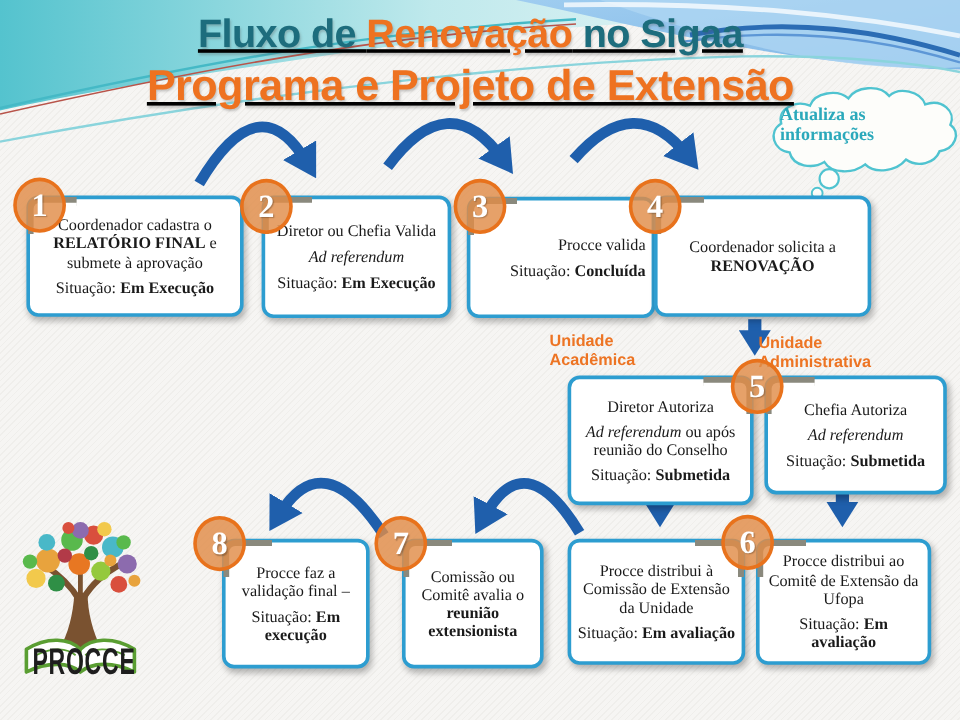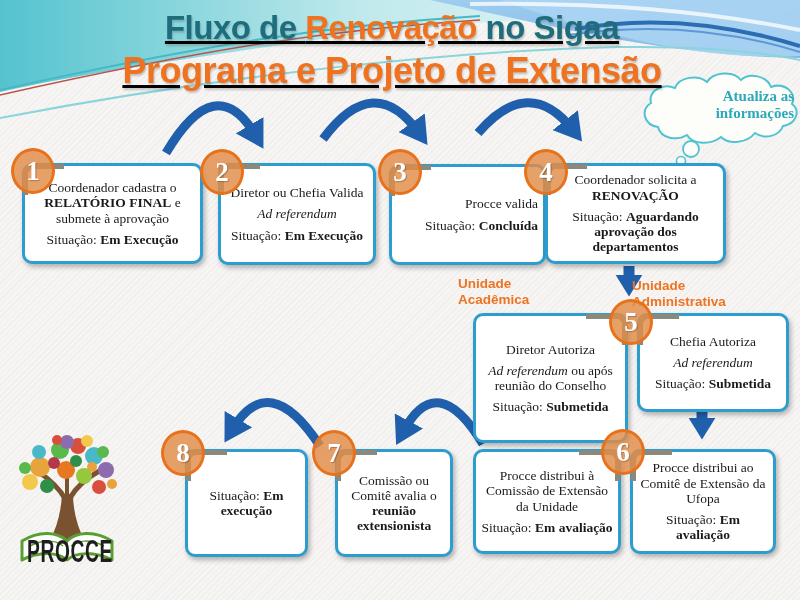--- a/index.html
+++ b/index.html
@@ -37,21 +37,21 @@
        background:rgba(224,140,72,.82);border:3px solid #e8721c;box-sizing:border-box;
        color:#fff;font-family:"Liberation Serif", serif;font-weight:bold;font-size:27px;
        display:flex;align-items:center;justify-content:center;
        text-shadow:1px 1px 1px rgba(0,0,0,.25);}
 
   
   .blabel{position:absolute;z-index:5;text-align:left;color:#ed7423;
           font-weight:bold;font-size:13.5px;line-height:16px;}
 
   
-  .cloudtxt{position:absolute;left:650px;top:88px;width:144px;z-index:3;text-align:right;
+  .cloudtxt{position:absolute;left:650px;top:88px;width:144px;z-index:3;text-align:left;
             color:#2ba9bb;font-family:"Liberation Serif", serif;font-weight:bold;
             font-size:15px;line-height:17px;}
 
   
   .logotxt{position:absolute;left:27px;top:534px;z-index:3;color:#1e1e1e;
            font-weight:bold;font-size:31px;letter-spacing:1px;
            transform:scaleX(.62);transform-origin:0 0;white-space:nowrap;}
 </style>
 </head>
 <body>
@@ -137,39 +137,39 @@
 
   <div class="fbox" style="left:389px;top:164px;width:157px;height:101px;text-align:right;">
     <span class="bracket tl"></span>
     <p>Procce valida</p>
     <p><span>Situação: </span><b>Concluída</b></p>
   </div>
 
   <div class="fbox" style="left:545px;top:163px;width:181px;height:101px;">
     <span class="bracket tl"></span>
     <p><span>Coordenador solicita a </span><b>RENOVAÇÃO</b></p>
-    <p><span>Situação: </span><b>Aguardando aprovação dos departamentos</b></p>
-  </div>
-
-  <div class="fbox" style="left:473px;top:313px;width:155px;height:130px;">
+  </div>
+
+  <div class="fbox" style="left:473px;top:313px;width:155px;height:108px;">
     <span class="bracket tr"></span>
     <p>Diretor Autoriza</p>
     <p><em>Ad referendum</em><span> ou após reunião do Conselho</span></p>
     <p><span>Situação: </span><b>Submetida</b></p>
   </div>
 
   <div class="fbox" style="left:637px;top:313px;width:152px;height:99px;">
     <span class="bracket tl"></span>
     <p>Chefia Autoriza</p>
     <p><em>Ad referendum</em></p>
     <p><span>Situação: </span><b>Submetida</b></p>
   </div>
 
   <div class="fbox" style="left:185px;top:449px;width:123px;height:108px;">
     <span class="bracket tl"></span>
+    <p>Procce faz a validação final –</p>
     <p><span>Situação: </span><b>Em execução</b></p>
   </div>
 
   <div class="fbox" style="left:335px;top:449px;width:118px;height:108px;">
     <span class="bracket tl"></span>
     <p><span>Comissão ou Comitê avalia o </span><b>reunião extensionista</b></p>
   </div>
 
   <div class="fbox" style="left:473px;top:449px;width:148px;height:105px;">
     <span class="bracket tr"></span>

